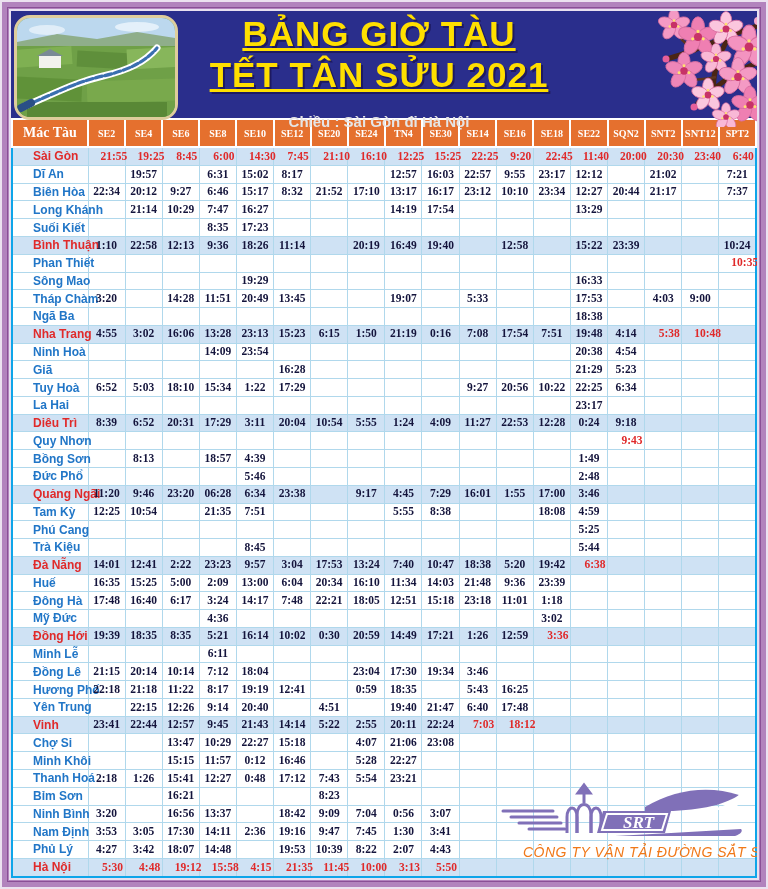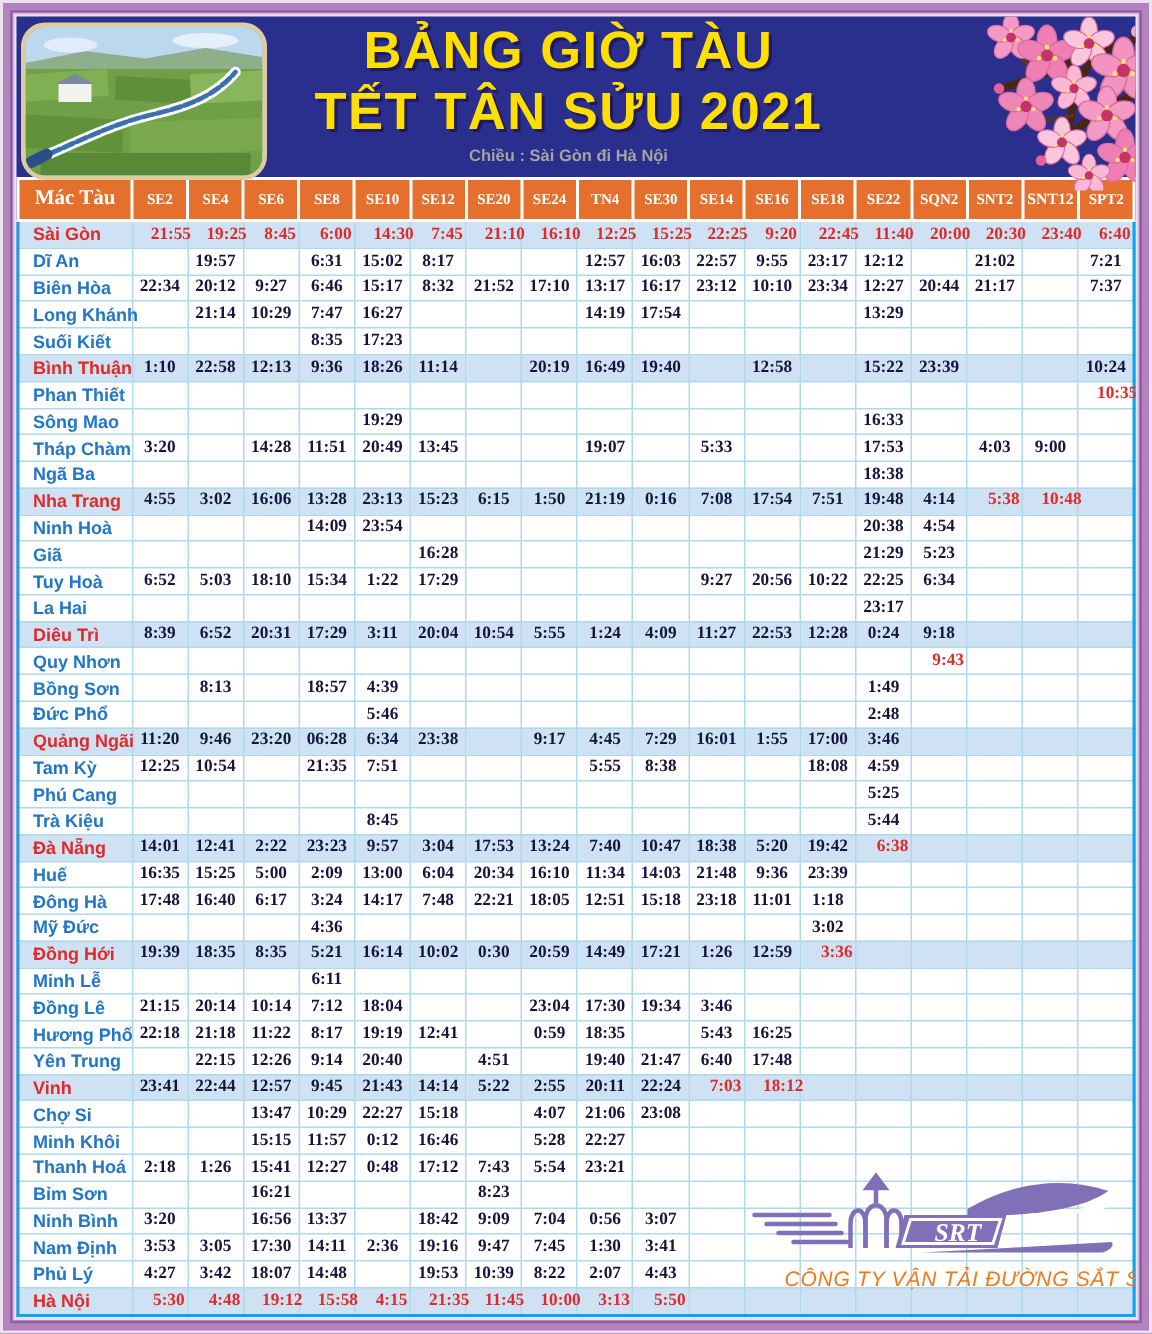--- a/index.html
+++ b/index.html
@@ -10,36 +10,36 @@
   .content{position:relative;width:100%;height:100%;background:#2a2e8c;
         box-shadow:0 0 0 2px #e8e0f0;overflow:hidden;}
 
   
   .header{position:absolute;top:0;left:0;right:0;height:107px;}
   .photo{position:absolute;left:3px;top:4px;width:158px;height:99px;
         border:3px solid #decd9c;border-radius:16px;overflow:hidden;background:#bcd8ee;z-index:3;}
   .photo svg{display:block;}
   .titles{position:absolute;left:168px;right:178px;top:2px;text-align:center;z-index:2;}
   .title{color:#ffdf00;font-weight:bold;font-size:35px;line-height:41px;letter-spacing:1px;
-        text-shadow:2px 2px 0 rgba(20,10,60,.55);white-space:nowrap;}
-  .subtitle{color:#a3a3a3;font-weight:bold;font-size:11px;margin-top:3px;white-space:nowrap;}
+        text-shadow:2px 2px 0 rgba(20,10,60,.55);white-space:nowrap;text-decoration:underline;}
+  .subtitle{color:#e5e5e5;font-weight:bold;font-size:15px;margin-top:18px;white-space:nowrap;}
   .flowers{position:absolute;right:-4px;top:-4px;width:195px;height:120px;z-index:4;pointer-events:none;}
 
   
   .table-wrap{position:absolute;top:107px;left:0;right:0;bottom:0;background:#fff;z-index:1;}
   table{width:100%;height:100%;border-collapse:collapse;table-layout:fixed;
         border:2px solid #0ea5e9;}
   col.station-col{width:76px;}
   thead th{background:#e5702e;color:#fff;font-family:"Liberation Serif",serif;
         font-weight:bold;font-size:10px;height:26px;border:2px solid #fff;padding:0;}
   thead th.corner{font-size:14px;}
   thead th.sm{font-size:10.5px;}
   tbody th,tbody td{border:1px solid #b0d8ec;padding:0;line-height:1;}
   tbody th{font-family:"Liberation Sans",sans-serif;font-weight:bold;font-size:12px;
-        color:#2176c7;text-align:left;padding-left:9px;white-space:nowrap;}
+        color:#2176c7;text-align:left;padding-left:20px;white-space:nowrap;}
   tbody td{font-family:"Liberation Serif",serif;font-weight:bold;font-size:11.5px;
         color:#14143c;text-align:center;white-space:nowrap;}
   tr.major th,tr.major td{background:#cfe2f4;}
   tr.major th{color:#e02a2a;}
   td.red{color:#e02a2a;padding-left:12px;}
 
   
   .logo{position:absolute;right:10px;bottom:18px;width:252px;text-align:center;z-index:5;}
   .company{color:#f07818;font-weight:normal;font-style:italic;font-size:14px;
         letter-spacing:.5px;margin-top:1px;white-space:nowrap;margin-left:28px;}

